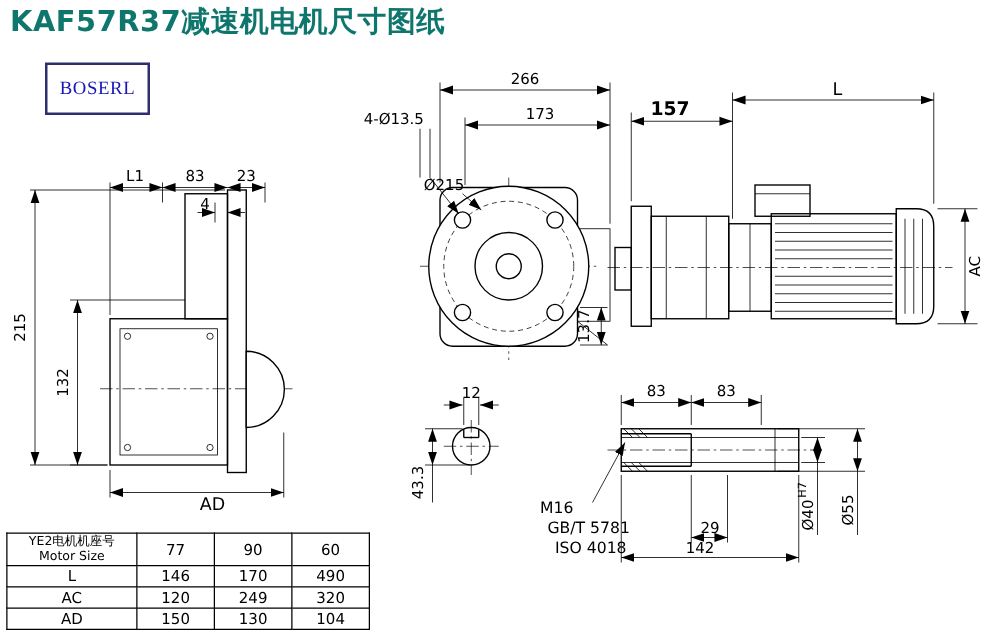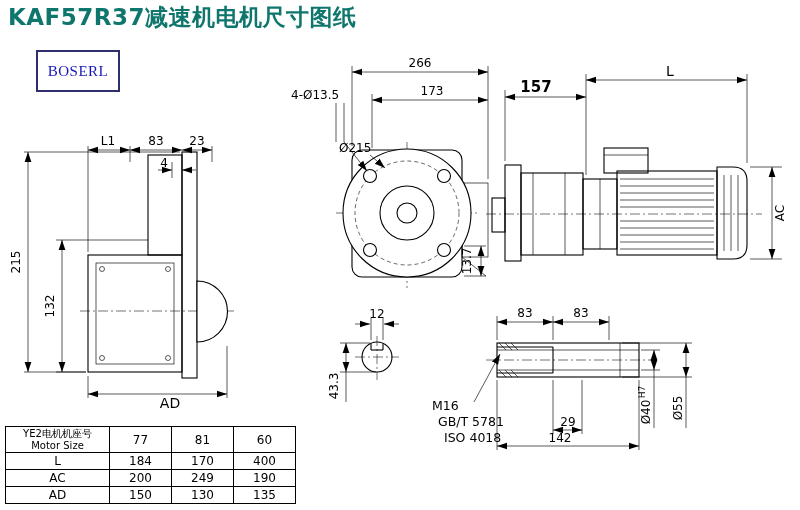--- a/index.html
+++ b/index.html
@@ -281,37 +281,37 @@
   <div class="logo">BOSERL</div>
 
   <table class="size">
     <tbody>
       <tr>
         <td class="lab hd">
           <div class="hdr2">YE2电机机座号</div>
           <div class="hdr2">Motor Size</div>
         </td>
         <td class="val hd">77</td>
-        <td class="val hd">81</td>
+        <td class="val hd">90</td>
         <td class="val hd">60</td>
       </tr>
       <tr>
         <td class="lab">L</td>
-        <td class="val">184</td>
+        <td class="val">146</td>
         <td class="val">170</td>
-        <td class="val">400</td>
+        <td class="val">490</td>
       </tr>
       <tr>
         <td class="lab">AC</td>
-        <td class="val">200</td>
+        <td class="val">120</td>
         <td class="val">249</td>
-        <td class="val">190</td>
+        <td class="val">320</td>
       </tr>
       <tr>
         <td class="lab">AD</td>
         <td class="val">150</td>
         <td class="val">130</td>
-        <td class="val">135</td>
+        <td class="val">104</td>
       </tr>
     </tbody>
   </table>
 
 </div>
 
 </body></html>

